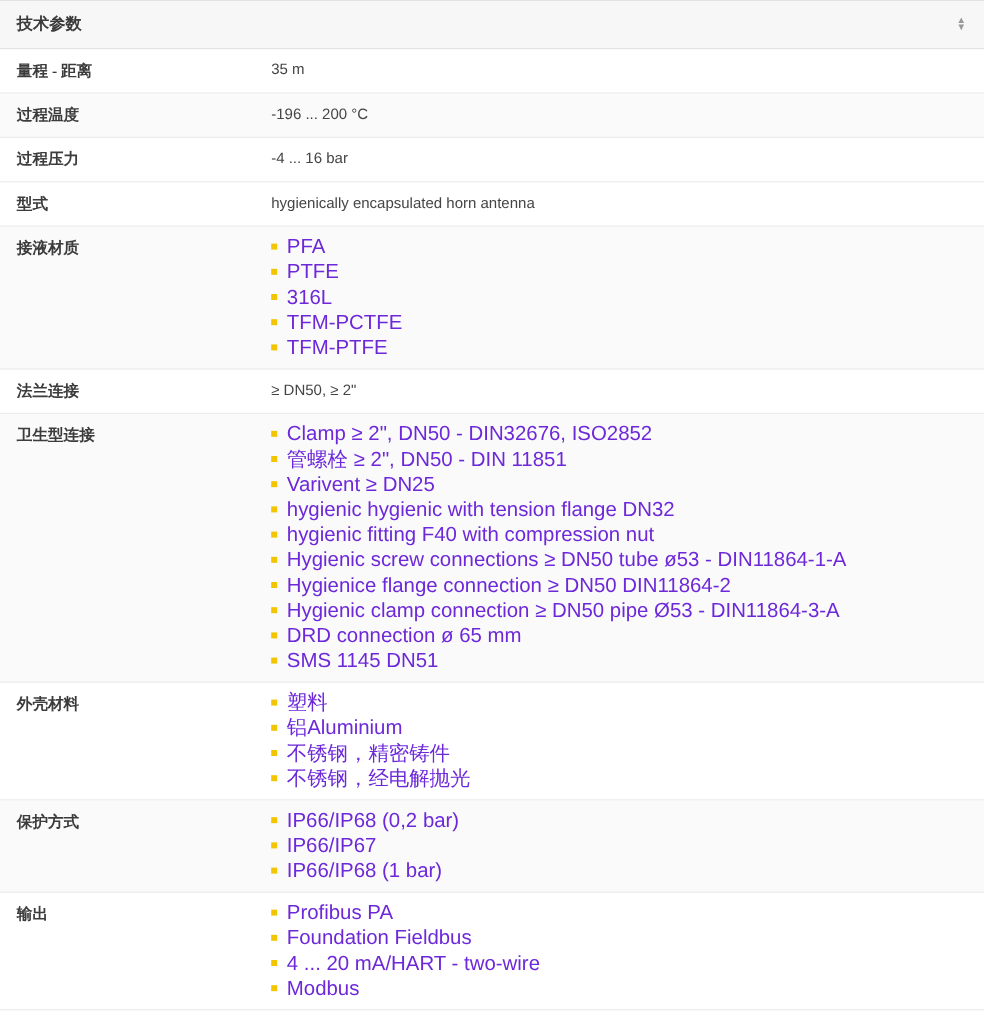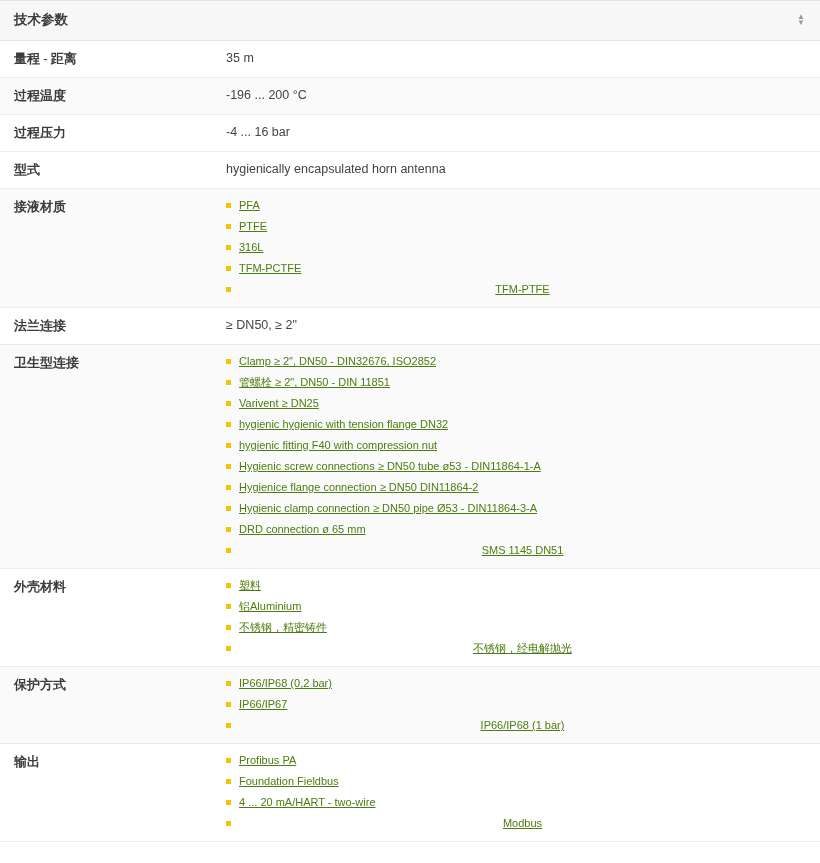--- a/index.html
+++ b/index.html
@@ -82,25 +82,24 @@
   ul.bullets {
     margin: 0;
     padding: 0;
     list-style: none;
   }
   ul.bullets li {
     position: relative;
     padding-left: 13px;
     margin-bottom: 6px;
     line-height: 15px;
-    font-size: 11px;
-    color: #4d7c0f;
-    text-decoration: underline;
-  }
-  ul.bullets li:last-child { margin-bottom: 1px; text-align: center; }
+    font-size: 17px;
+    color: #6d28d9;
+  }
+  ul.bullets li:last-child { margin-bottom: 1px; }
   ul.bullets li .bullet {
     position: absolute;
     left: 0;
     top: 5px;
     width: 5px;
     height: 5px;
     background: #f2c500;
     display: block;
   }
 </style>

